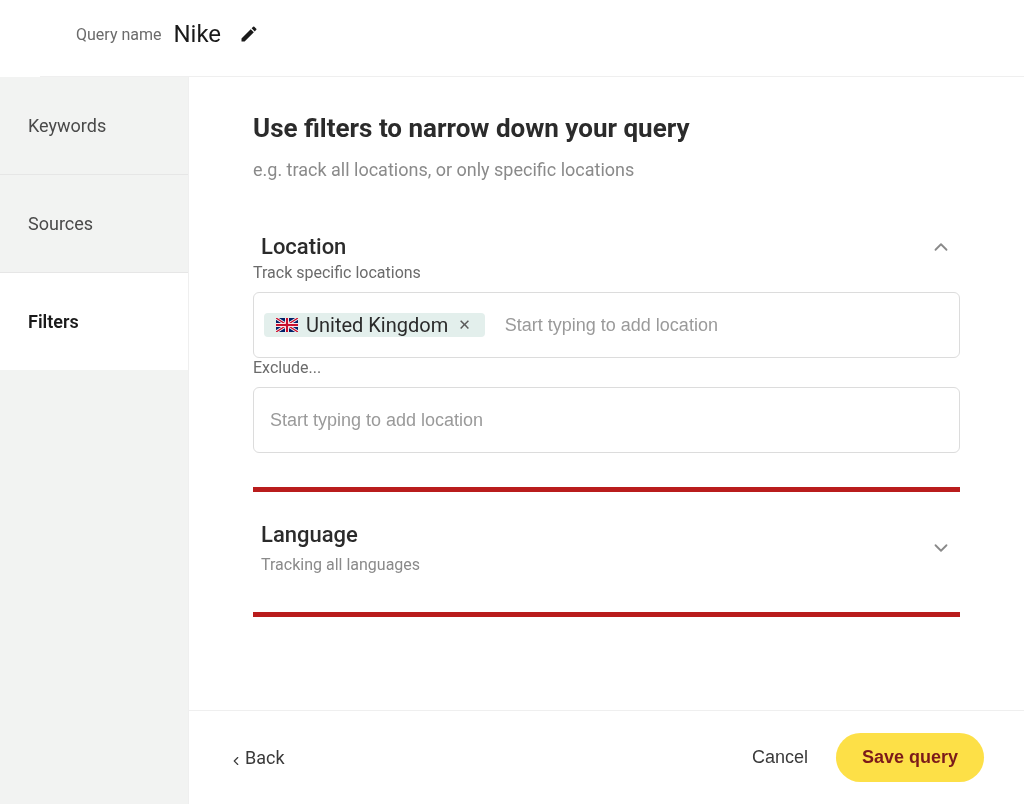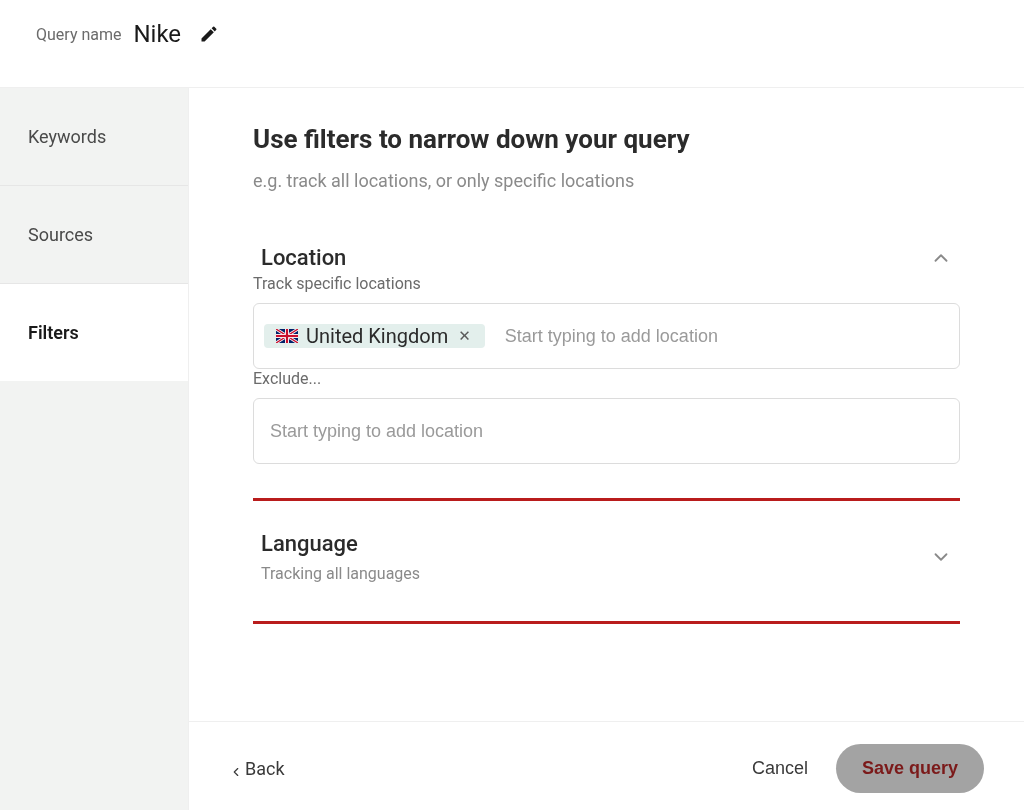--- a/index.html
+++ b/index.html
@@ -11,23 +11,24 @@
       font-family: -apple-system, BlinkMacSystemFont, "Segoe UI", Roboto, Helvetica, Arial, sans-serif;
       background: #fff;
       color: #1a1a1a;
       width: 1024px;
       height: 810px;
       overflow: hidden;
     }
     .header {
       display: flex;
       align-items: center;
-      padding: 20px 36px 39px;
+      padding: 20px 36px 28px;
       border-bottom: 1px solid #efefef;
       gap: 12px;
+      margin-left: 40px;
     }
     .query-name-label {
       font-size: 16px;
       color: #6b6b6b;
     }
     .query-name-value {
       font-size: 24px;
       color: #1a1a1a;
       font-weight: 400;
     }
@@ -78,21 +79,21 @@
       font-weight: 700;
       color: #2b2b2b;
       margin-bottom: 16px;
     }
     .main .subtitle {
       font-size: 18px;
       color: #8a8a8a;
       margin-bottom: 50px;
     }
     .accordion {
-      border-bottom: 3px solid #b91c1c;
+      border-bottom: 5px solid #b91c1c;
       padding-bottom: 34px;
       margin-bottom: 26px;
     }
     .accordion-header {
       display: flex;
       align-items: center;
       justify-content: space-between;
       cursor: pointer;
       padding: 4px 8px 4px 8px;
     }
@@ -196,21 +197,21 @@
       gap: 28px;
     }
     .cancel-btn {
       font-size: 18px;
       color: #3a3a3a;
       background: none;
       border: none;
       cursor: pointer;
     }
     .save-btn {
-      background: #a3a3a3;
+      background: #fde047;
       color: #7b1a1a;
       border: none;
       border-radius: 999px;
       padding: 14px 26px;
       font-size: 18px;
       font-weight: 600;
       cursor: pointer;
     }
     .flag-uk-bg { fill: #012169; }
     .flag-uk-white { stroke: #fff; }

